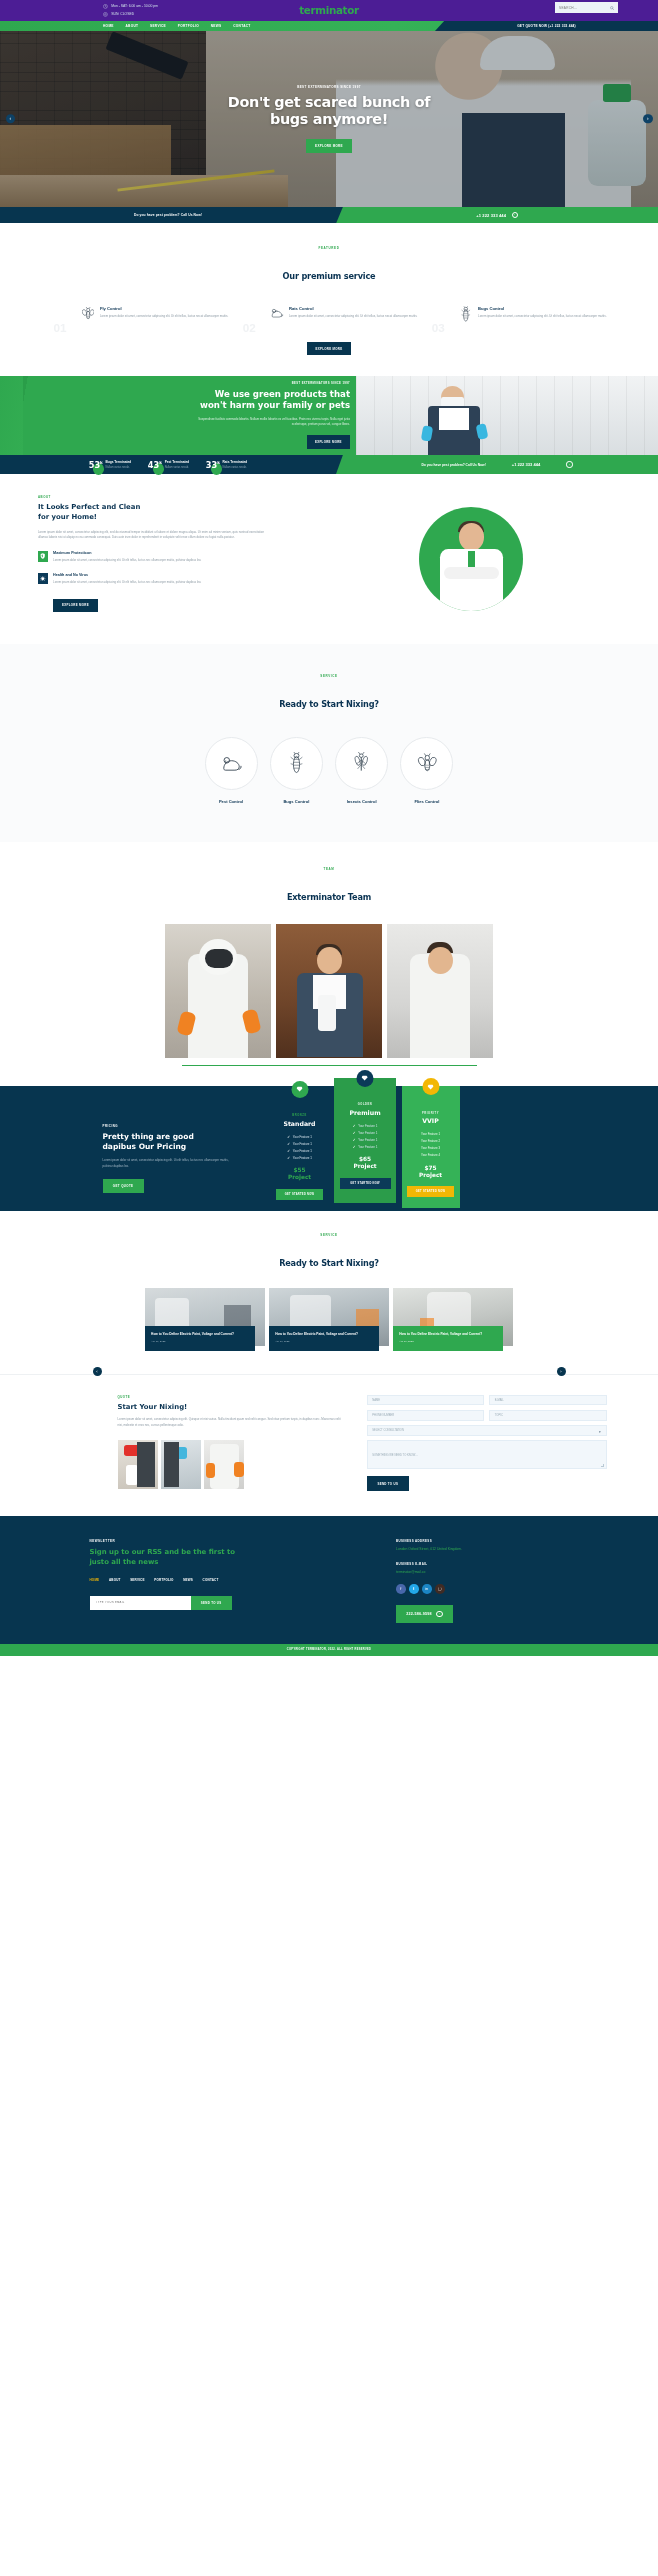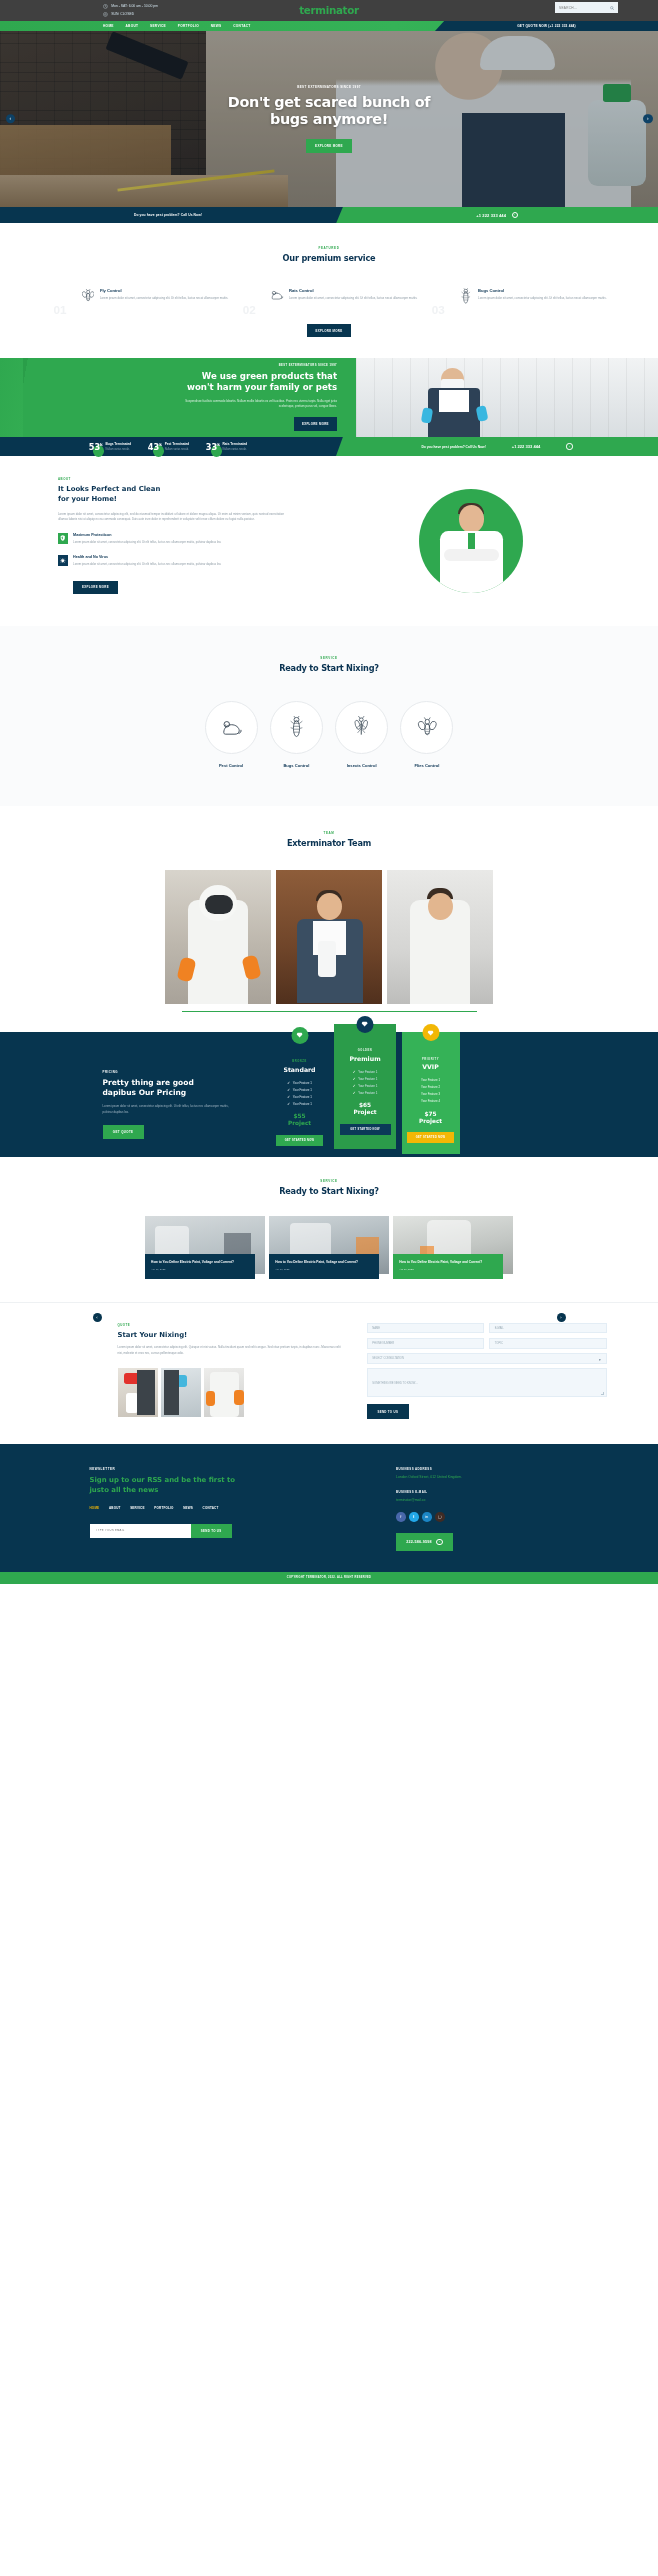--- a/index.html
+++ b/index.html
@@ -8,21 +8,21 @@
     font-family: "Liberation Sans", sans-serif;
     background:#ffffff;
     color:#0a3352;
     width:658px;
     overflow-x:hidden;
   }
   .wrap { width:658px; margin:0 auto; }
   .container { width:555px; margin:0 auto; position:relative; }
 
   
-  .topbar { background:#404040; height:20.6px; display:flex; align-items:center; position:relative; }
+  .topbar { background:#4c1d95; height:20.6px; display:flex; align-items:center; position:relative; }
   .topbar-hours { position:absolute; left:103px; top:2.1px; font-size:3.4px; color:#cfe0ea; line-height:8.2px; }
   .topbar-hours div { display:flex; align-items:center; gap:3.4px; }
   .tb-ico { width:4.8px; height:4.8px; display:inline-block; }
   .logo { position:absolute; left:0; right:0; text-align:center; top:4.1px;
           font-size:10.3px; font-weight:bold; color:#2fa84f; letter-spacing:-0.3px;
           font-family:"DejaVu Sans", sans-serif; }
   .searchbox { position:absolute; right:40px; top:2.1px; width:63px; height:11px;
                background:#edf3f7; display:flex; align-items:center; padding:0 4.1px; }
   .searchbox input { border:0; background:transparent; font-size:3.1px; letter-spacing:0.3px;
                      color:#7b8f9c; width:100%; outline:none; font-family:"Liberation Sans",sans-serif;
@@ -105,42 +105,42 @@
   .callbar .green { flex:1; background:#2fa84f; display:flex; align-items:center;
                     justify-content:center; gap:5.5px; }
   .callbar .green span { color:#fff; font-size:4.1px; font-weight:bold; letter-spacing:0.1px; }
   .wa { width:6.2px; height:6.2px; border:0.7px solid #fff; border-radius:50%;
         display:inline-flex; align-items:center; justify-content:center; font-size:3.4px; color:#fff; }
 
   
   .sec-kicker { text-align:center; color:#2fa84f; font-size:3px; font-weight:bold;
                 letter-spacing:0.6px; text-transform:uppercase; }
   .sec-title { text-align:center; color:#0a3352; font-size:8.2px; font-weight:bold;
-               margin-top:3px; letter-spacing:-0.2px; font-family:"DejaVu Sans",sans-serif; }
+               margin-top:21px; letter-spacing:-0.2px; font-family:"DejaVu Sans",sans-serif; }
 
   
   .premium { padding:23px 0 20.6px; background:#fff; }
   .feat-grid { display:flex; gap:12.3px; margin-top:25px; }
   .feat { flex:1; display:flex; gap:5px; position:relative;justify-content:flex-end; }
   .feat-num { position:absolute; left:2.1px; top:15px; font-size:11.7px; font-weight:bold;
               color:#f0f2f4; z-index:0; }
   .feat-ic { width:13.7px; height:16.5px; flex:0 0 13.7px; position:relative; z-index:1;
              display:flex; align-items:flex-start; justify-content:center; }
   .feat-body { position:relative; z-index:1; }
   .feat-body h4 { font-size:4.1px; color:#0a3352; font-weight:bold; margin-bottom:2.7px; }
   .feat-body p { font-size:2.9px; color:#8d9aa4; line-height:1.75; }
   .explore-dark { display:block; margin:19px auto 0; background:#07354f; color:#fff;
                   font-size:2.9px; font-weight:bold; letter-spacing:0.3px; padding:4.8px 9px;
                   border:0; text-transform:uppercase; }
 
   
   .greenband { display:flex; height:79px; }
   .gb-left { flex:0 0 356px; background:#2fa84f; position:relative;
              display:flex; flex-direction:column; align-items:flex-end; justify-content:center;
-             padding-right:19px;
+             padding-right:6px;
              background-image:linear-gradient(100deg,#2a9e49 0 27.4px,#2fa84f 27.4px); }
   .gb-left:before { content:""; position:absolute; left:0; top:0; bottom:0; width:23px;
                     background:linear-gradient(100deg,#2fa84f,#33ad52); }
   .gb-kicker { color:#fff; font-size:2.7px; font-weight:bold; letter-spacing:0.4px; text-transform:uppercase; }
   .gb-title { color:#fff; font-size:8.6px; font-weight:bold; line-height:1.24; text-align:right;
               margin-top:4.1px; font-family:"DejaVu Sans",sans-serif; }
   .gb-text { color:#d9f0e0; font-size:2.9px; line-height:1.85; text-align:right; margin-top:6.2px;
              width:158px; }
   .gb-btn { margin-top:7.5px; background:#07354f; color:#fff; border:0; font-size:2.9px;
             font-weight:bold; letter-spacing:0.3px; padding:4.8px 8.2px; text-transform:uppercase; }
@@ -177,21 +177,21 @@
   .stat-txt { position:relative; z-index:1; }
   .stat-txt b { display:block; color:#fff; font-size:3.2px; font-weight:bold; }
   .stat-txt span { display:block; color:#8ba3b4; font-size:2.6px; margin-top:1.4px; }
   .sb-green { flex:1; background:#2fa84f; display:flex; align-items:center; justify-content:center;
               gap:26px; }
   .sb-green .q { color:#fff; font-size:3.3px; font-weight:bold; }
   .sb-green .p { color:#fff; font-size:4.1px; font-weight:bold; }
 
   
   .about { padding:20.6px 0 32px; background:#fff; display:flex; }
-  .ab-left { width:284px; padding-left:58px; }
+  .ab-left { width:284px; padding-left:38px; }
   .ab-kicker { color:#2fa84f; font-size:2.9px; font-weight:bold; letter-spacing:0.5px;
                text-transform:uppercase; }
   .ab-title { color:#0a3352; font-size:6.9px; font-weight:bold; line-height:1.35; margin-top:4.8px;
               font-family:"DejaVu Sans",sans-serif; }
   .ab-text { color:#8d9aa4; font-size:2.9px; line-height:1.95; margin-top:7.5px; text-align:justify;
              width:226px; }
   .ab-item { display:flex; gap:4.8px; margin-top:10.3px; }
   .ab-badge { flex:0 0 10.3px; height:10.3px; background:#2fa84f; display:flex; align-items:center;
               justify-content:center; }
   .ab-item h5 { font-size:3.7px; color:#0a3352; font-weight:bold; }

